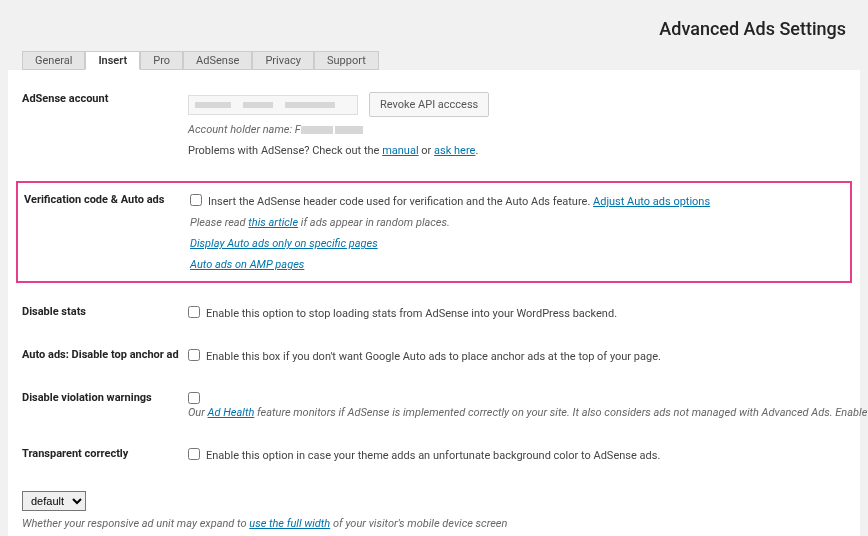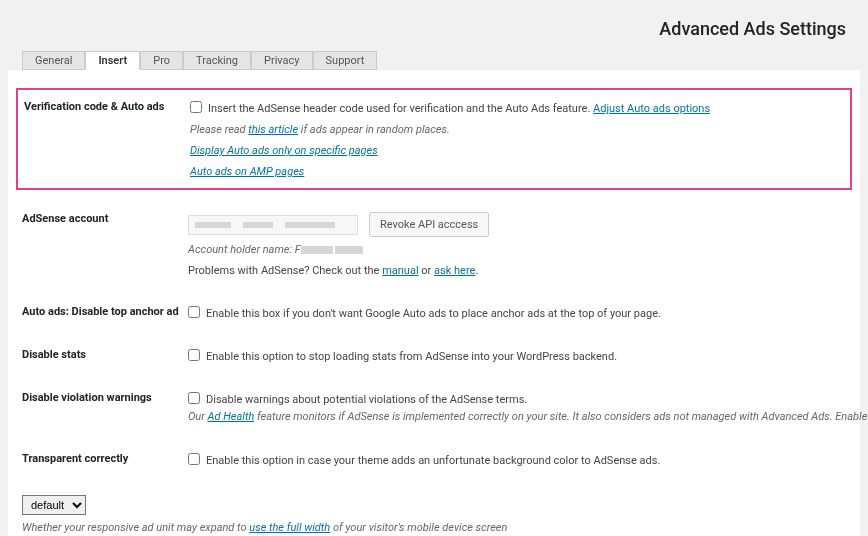--- a/index.html
+++ b/index.html
@@ -82,41 +82,26 @@
   </style>
 </head>
 <body>
 
 <h1>Advanced Ads Settings</h1>
 
 <div class="tabs">
   <div class="tab">General</div>
   <div class="tab active">Insert</div>
   <div class="tab">Pro</div>
-  <div class="tab">Tracking</div>
+  <div class="tab">AdSense</div>
   <div class="tab">Privacy</div>
   <div class="tab">Support</div>
 </div>
 
 <div class="content">
-
-  <div class="row highlight">
-    <div class="label-col">Verification code &amp; Auto ads</div>
-    <div class="field-col">
-      <div class="line mb">
-        <input type="checkbox" class="chk" style="">
-        <span> Insert the AdSense header code used for verification and the Auto Ads feature. </span>&nbsp;<a>Adjust Auto ads options</a>
-      </div>
-      <div class="italic mb">
-        <span>Please read </span><a class="" style="font-style:italic">this article</a><span> if ads appear in random places.</span>
-      </div>
-      <div class="mb"><a style="font-style:italic">Display Auto ads only on specific pages</a></div>
-      <div><a style="font-style:italic">Auto ads on AMP pages</a></div>
-    </div>
-  </div>
 
   <div class="row">
     <div class="label-col">AdSense account</div>
     <div class="field-col">
       <div class="mb">
         <span class="muted-box">
           <span class="muted-fill" style="width:36px"></span>
           <span class="muted-fill" style="width:30px"></span>
           <span class="muted-fill" style="width:50px"></span>
         </span>
@@ -125,46 +110,60 @@
       </div>
       <div class="italic mb">
         <span>Account holder name: F</span><span class="redact" style="width:32px"></span> <span class="redact" style="width:28px"></span>
       </div>
       <div>
         <span>Problems with AdSense? Check out the </span><a>manual</a><span> or </span><a>ask here</a><span>.</span>
       </div>
     </div>
   </div>
 
-  <div class="row">
-    <div class="label-col">Auto ads: Disable top anchor ad</div>
+  <div class="row highlight">
+    <div class="label-col">Verification code &amp; Auto ads</div>
     <div class="field-col">
-      <div class="line">
+      <div class="line mb">
         <input type="checkbox" class="chk" style="">
-        <span> Enable this box if you don't want Google Auto ads to place anchor ads at the top of your page.</span>
+        <span> Insert the AdSense header code used for verification and the Auto Ads feature. </span>&nbsp;<a>Adjust Auto ads options</a>
       </div>
+      <div class="italic mb">
+        <span>Please read </span><a class="" style="font-style:italic">this article</a><span> if ads appear in random places.</span>
+      </div>
+      <div class="mb"><a style="font-style:italic">Display Auto ads only on specific pages</a></div>
+      <div><a style="font-style:italic">Auto ads on AMP pages</a></div>
     </div>
   </div>
 
   <div class="row">
     <div class="label-col">Disable stats</div>
     <div class="field-col">
       <div class="line">
         <input type="checkbox" class="chk" style="">
         <span> Enable this option to stop loading stats from AdSense into your WordPress backend.</span>
       </div>
     </div>
   </div>
 
   <div class="row">
+    <div class="label-col">Auto ads: Disable top anchor ad</div>
+    <div class="field-col">
+      <div class="line">
+        <input type="checkbox" class="chk" style="">
+        <span> Enable this box if you don't want Google Auto ads to place anchor ads at the top of your page.</span>
+      </div>
+    </div>
+  </div>
+
+  <div class="row">
     <div class="label-col">Disable violation warnings</div>
     <div class="field-col">
       <div class="line">
         <input type="checkbox" class="chk" style="">
-        <span> Disable warnings about potential violations of the AdSense terms.</span>
       </div>
       <div class="italic" style="white-space:nowrap;">
         <span>Our </span><a style="font-style:italic">Ad Health</a><span> feature monitors if AdSense is implemented correctly on your site. It also considers ads not managed with Advanced Ads. Enable this option to remove these checks</span>
       </div>
     </div>
   </div>
 
   <div class="row">
     <div class="label-col">Transparent correctly</div>
     <div class="field-col">

